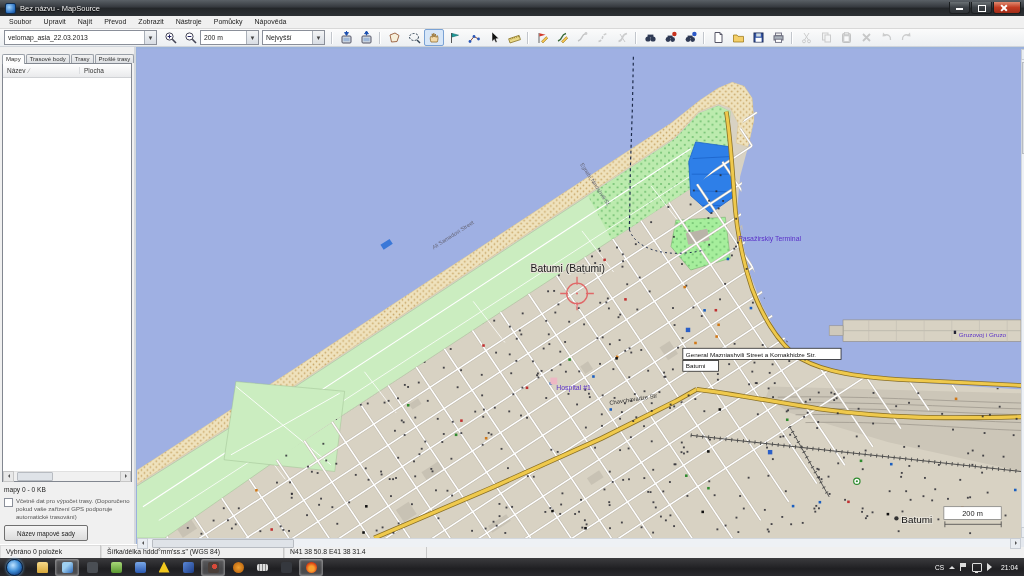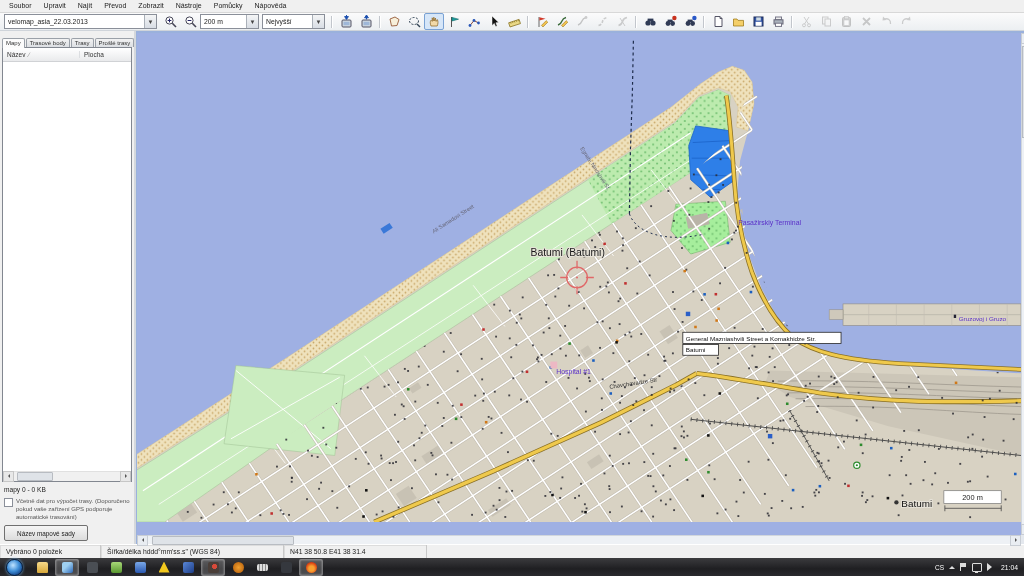--- a/index.html
+++ b/index.html
@@ -97,20 +97,36 @@
   .traynet:after{content:"";position:absolute;left:2px;bottom:-2px;width:3px;height:1px;background:#ddd;}
   .trayvol{width:0;height:0;border:4px solid transparent;border-right:5px solid #ddd;transform:rotate(180deg);}
   .clock{font-size:6.8px;}
   svg text{font-family:"Liberation Sans","DejaVu Sans",sans-serif;}
 </style>
 </head>
 <body>
 
 <div class="frame">
 
+  <div class="titlebar">
+    <div class="appicon"></div>
+    <div class="titletext">Bez názvu - MapSource</div>
+    <div class="winbtns">
+      <div class="winbtn">
+          <div class="glyph-min"></div>
+        </div>
+      <div class="winbtn">
+          <div class="glyph-max"></div>
+        </div>
+      <div class="winbtn close">
+          <div class="glyph-x1"></div>
+          <div class="glyph-x2"></div>
+        </div>
+    </div>
+  </div>
 
   <div class="menubar">
     <div class="menuitem">Soubor</div>
     <div class="menuitem">Upravit</div>
     <div class="menuitem">Najít</div>
     <div class="menuitem">Převod</div>
     <div class="menuitem">Zobrazit</div>
     <div class="menuitem">Nástroje</div>
     <div class="menuitem">Pomůcky</div>
     <div class="menuitem">Nápověda</div>

